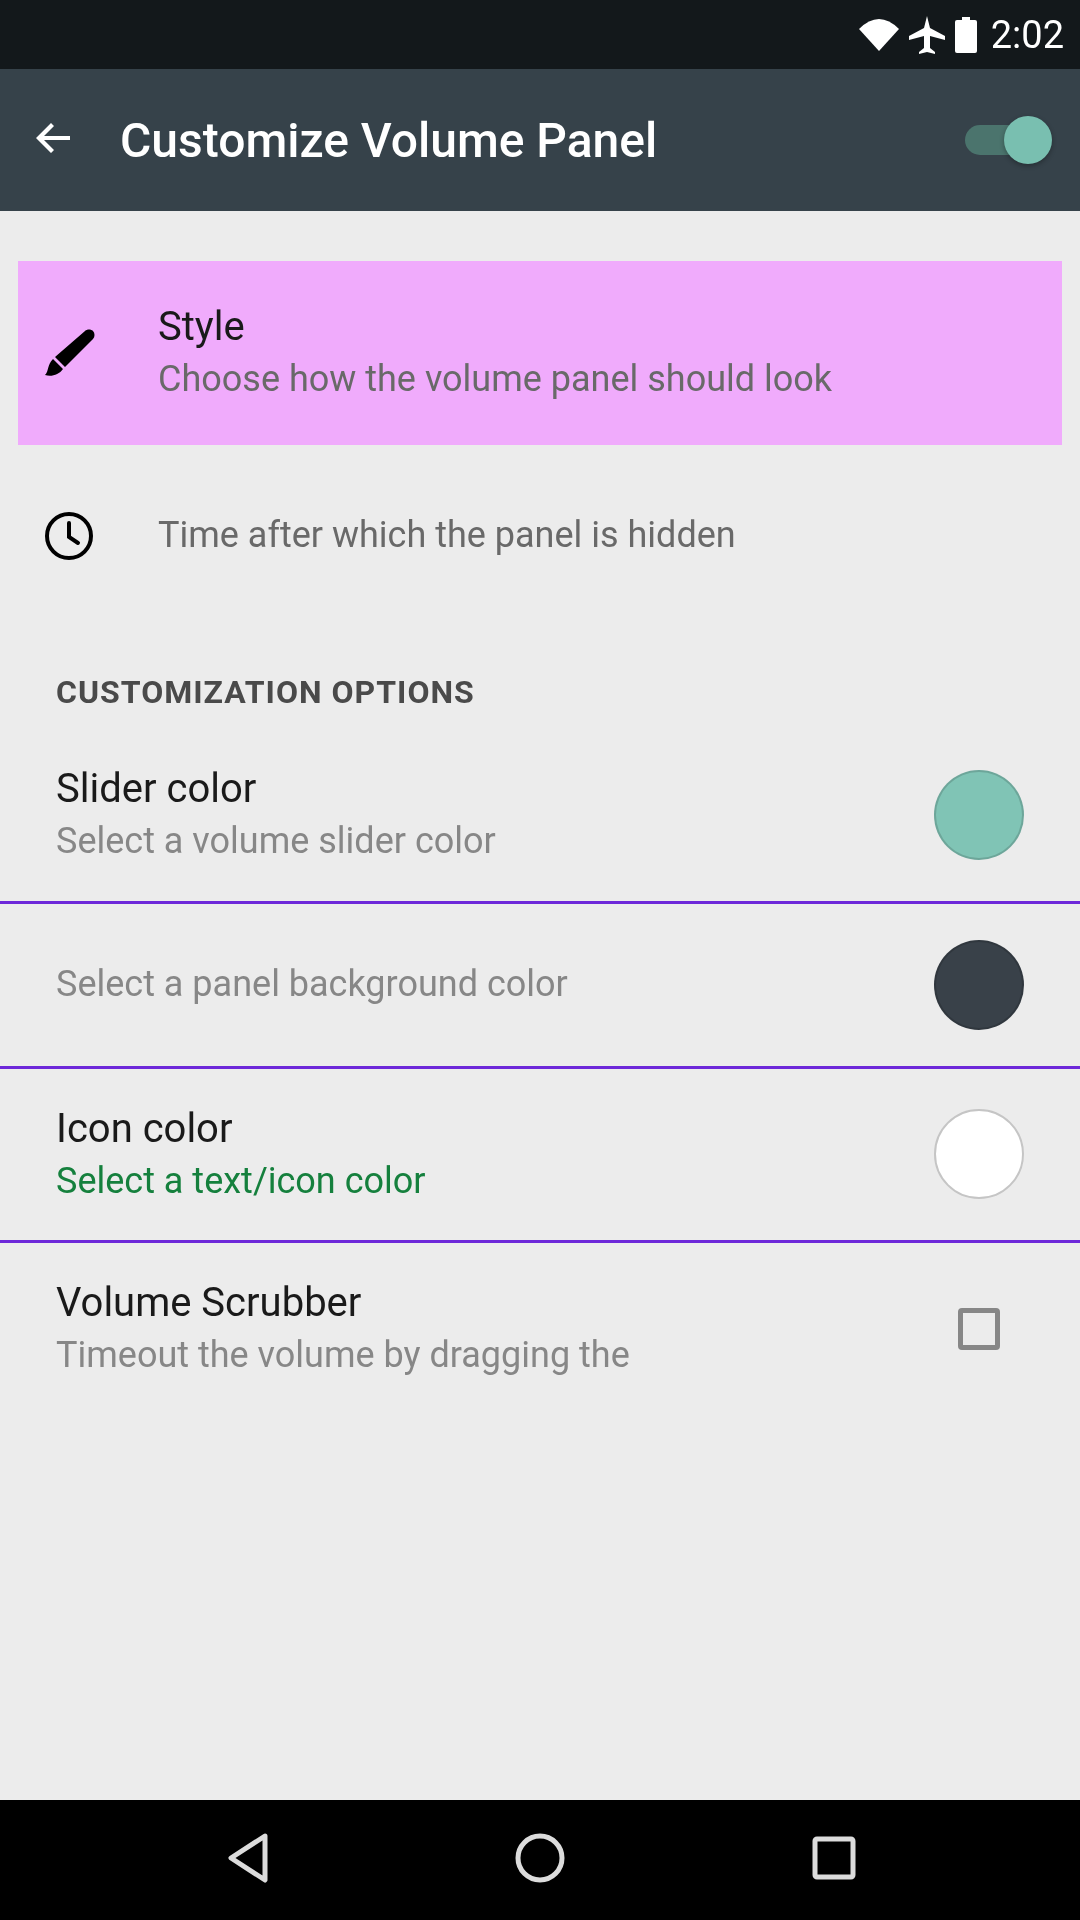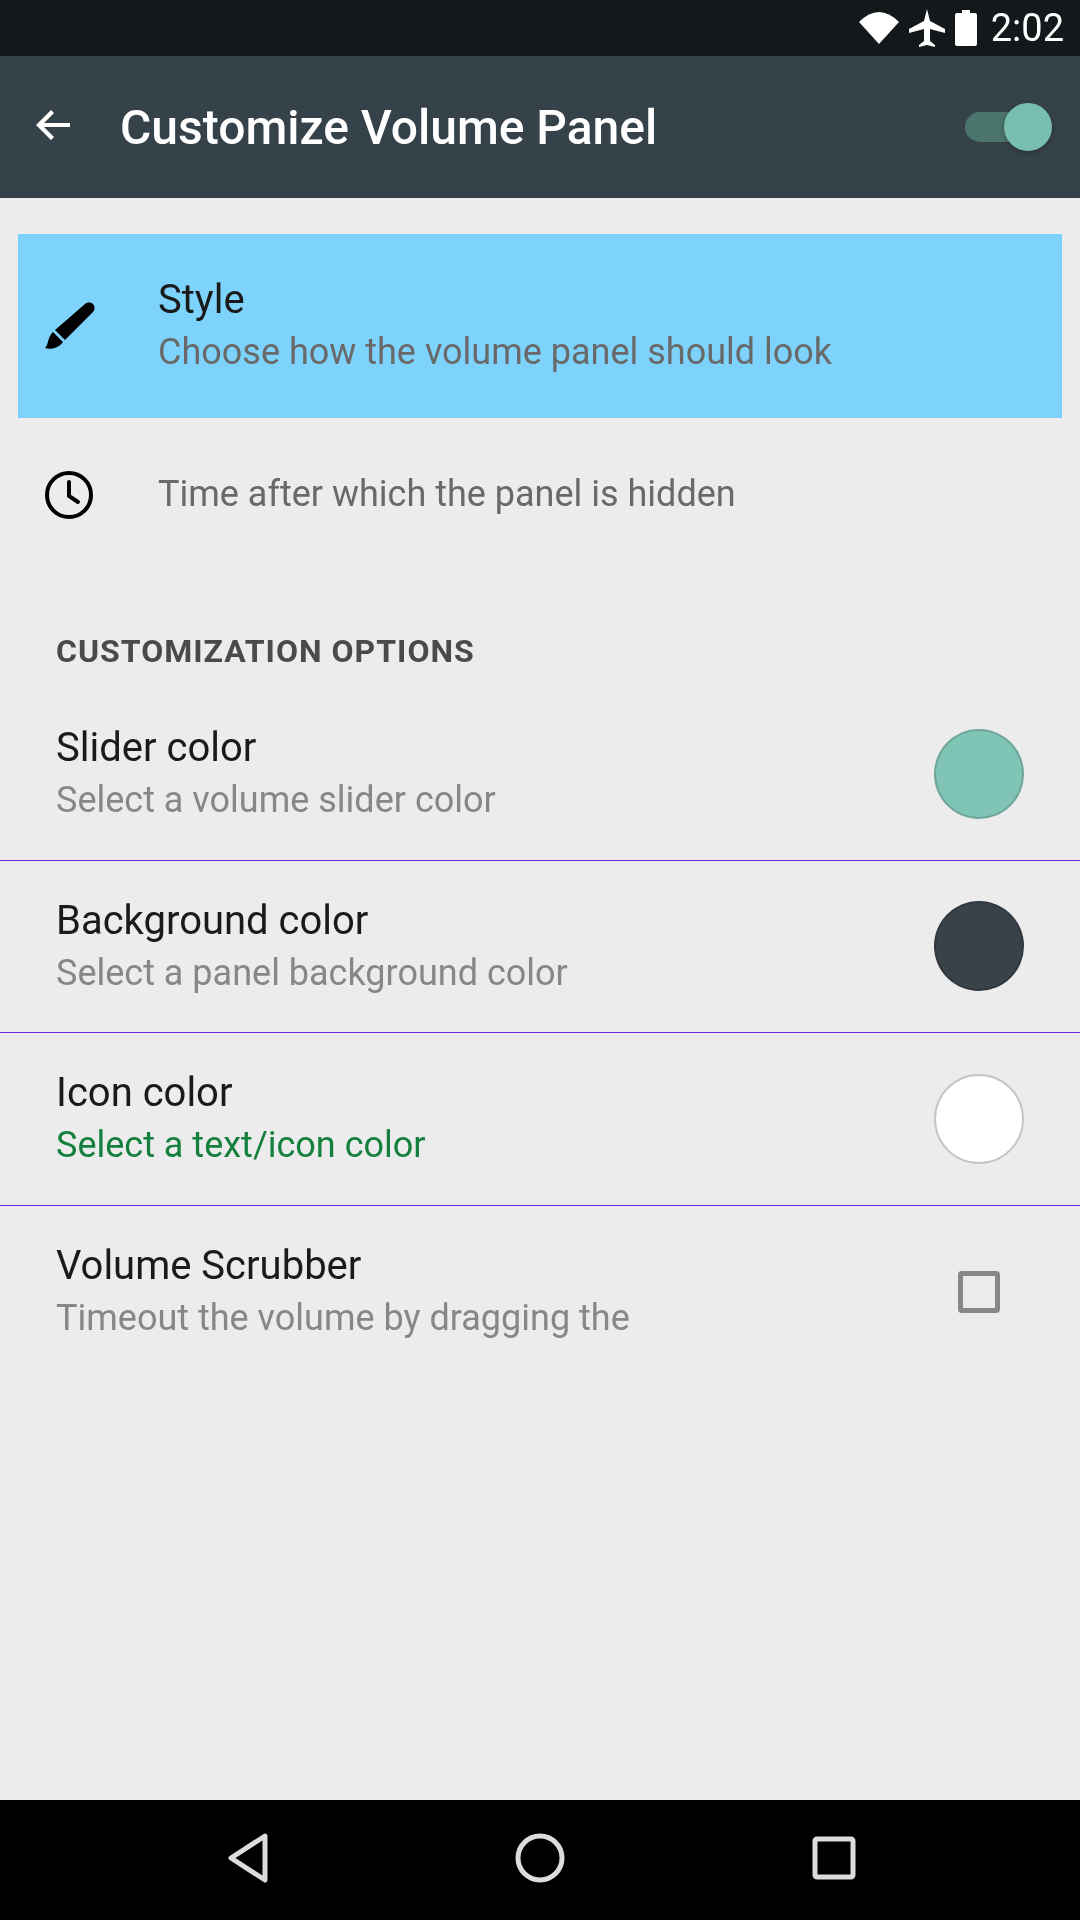--- a/index.html
+++ b/index.html
@@ -12,21 +12,21 @@
     body {
       width: 1080px;
       height: 1920px;
       background: #ececec;
       overflow: hidden;
       position: relative;
     }
     
     
     .status-bar {
-      height: 56px;
+      height: 69px;
       background: #13181b;
       display: flex;
       justify-content: flex-end;
       align-items: center;
       padding: 0 16px;
       gap: 10px;
     }
     
     .status-icon {
       color: #ffffff;
@@ -108,22 +108,22 @@
       padding: 16px 56px 20px 56px;
     }
     
     .section-header.cust {
       padding-top: 60px;
       padding-bottom: 18px;
     }
     
     
     .style-row {
-      background: #7dd3fc;
-      margin: 0 18px;
+      background: #f0abfc;
+      margin: 14px 18px;
       padding: 42px 26px 42px 20px;
       display: flex;
       align-items: center;
       gap: 58px;
     }
     
     .style-icon {
       width: 62px;
       display: flex;
       align-items: center;
@@ -160,21 +160,21 @@
       display: flex;
       align-items: center;
       justify-content: center;
     }
     
     
     .option-row {
       padding: 36px 56px 36px 56px;
       display: flex;
       align-items: center;
-      border-bottom: 1px solid #6d28d9;
+      border-bottom: 3px solid #6d28d9;
     }
     
     .option-row.no-border {
       border-bottom: none;
     }
     
     .option-text {
       flex: 1;
     }
     
@@ -310,21 +310,20 @@
   <div class="option-row">
     <div class="option-text">
       <div class="option-title">Slider color</div>
       <div class="option-desc">Select a volume slider color</div>
     </div>
     <div class="color-swatch teal"></div>
   </div>
 
   <div class="option-row">
     <div class="option-text">
-      <div class="option-title">Background color</div>
       <div class="option-desc">Select a panel background color</div>
     </div>
     <div class="color-swatch dark"></div>
   </div>
 
   <div class="option-row">
     <div class="option-text">
       <div class="option-title">Icon color</div>
       <div class="option-desc faded">Select a text/icon color</div>
     </div>

